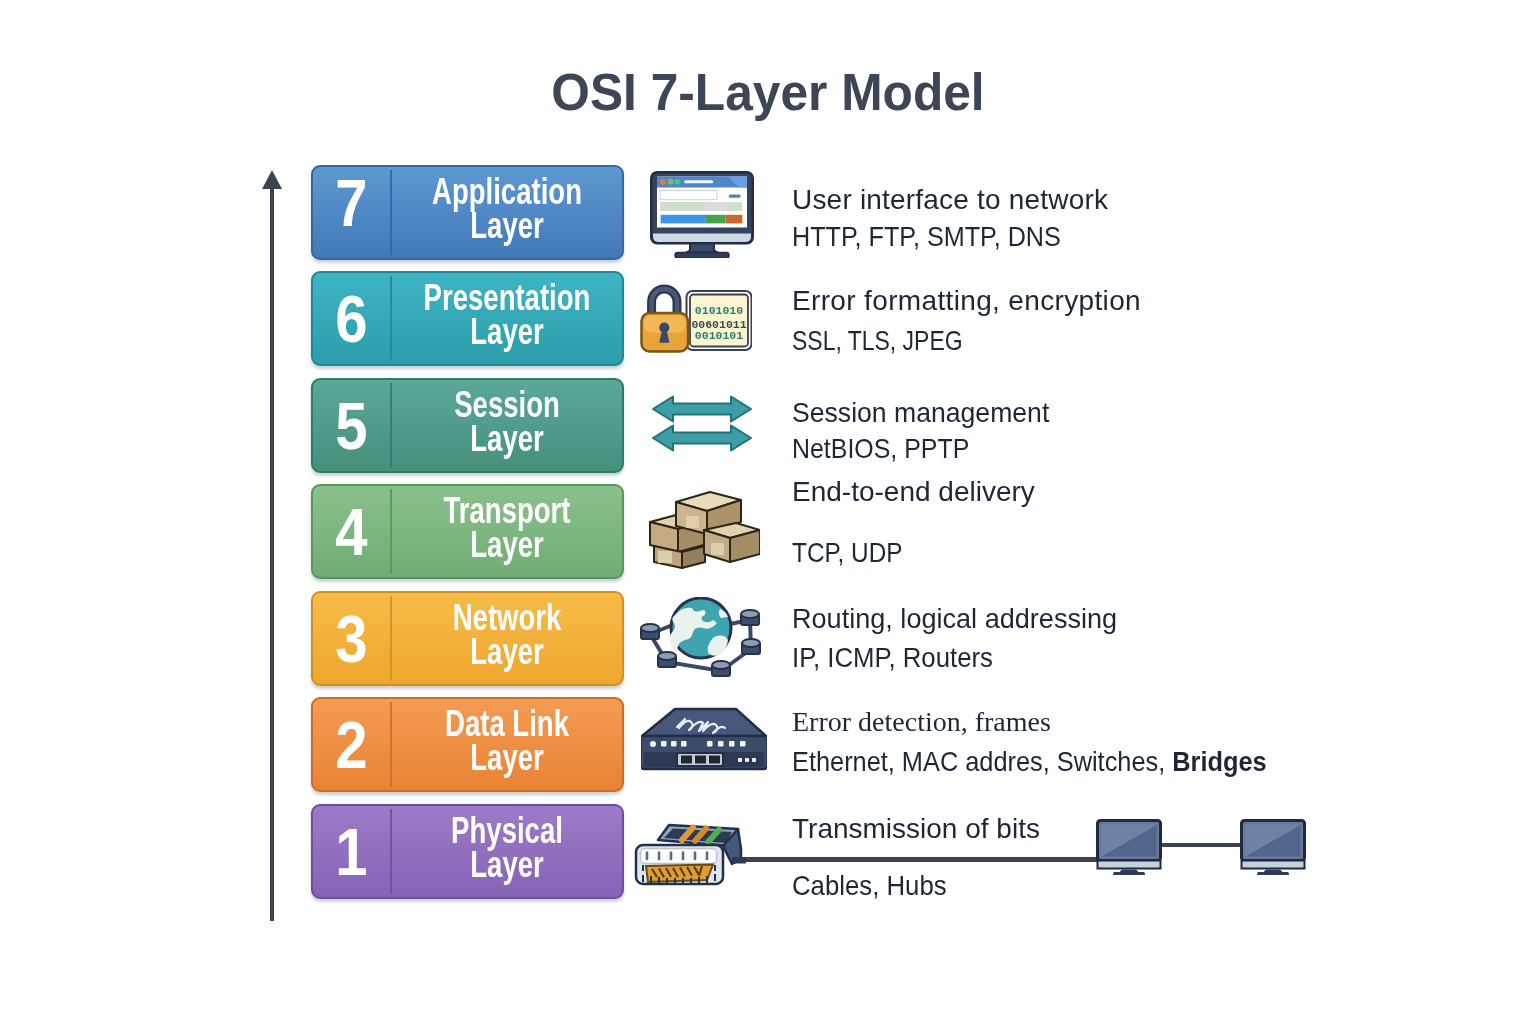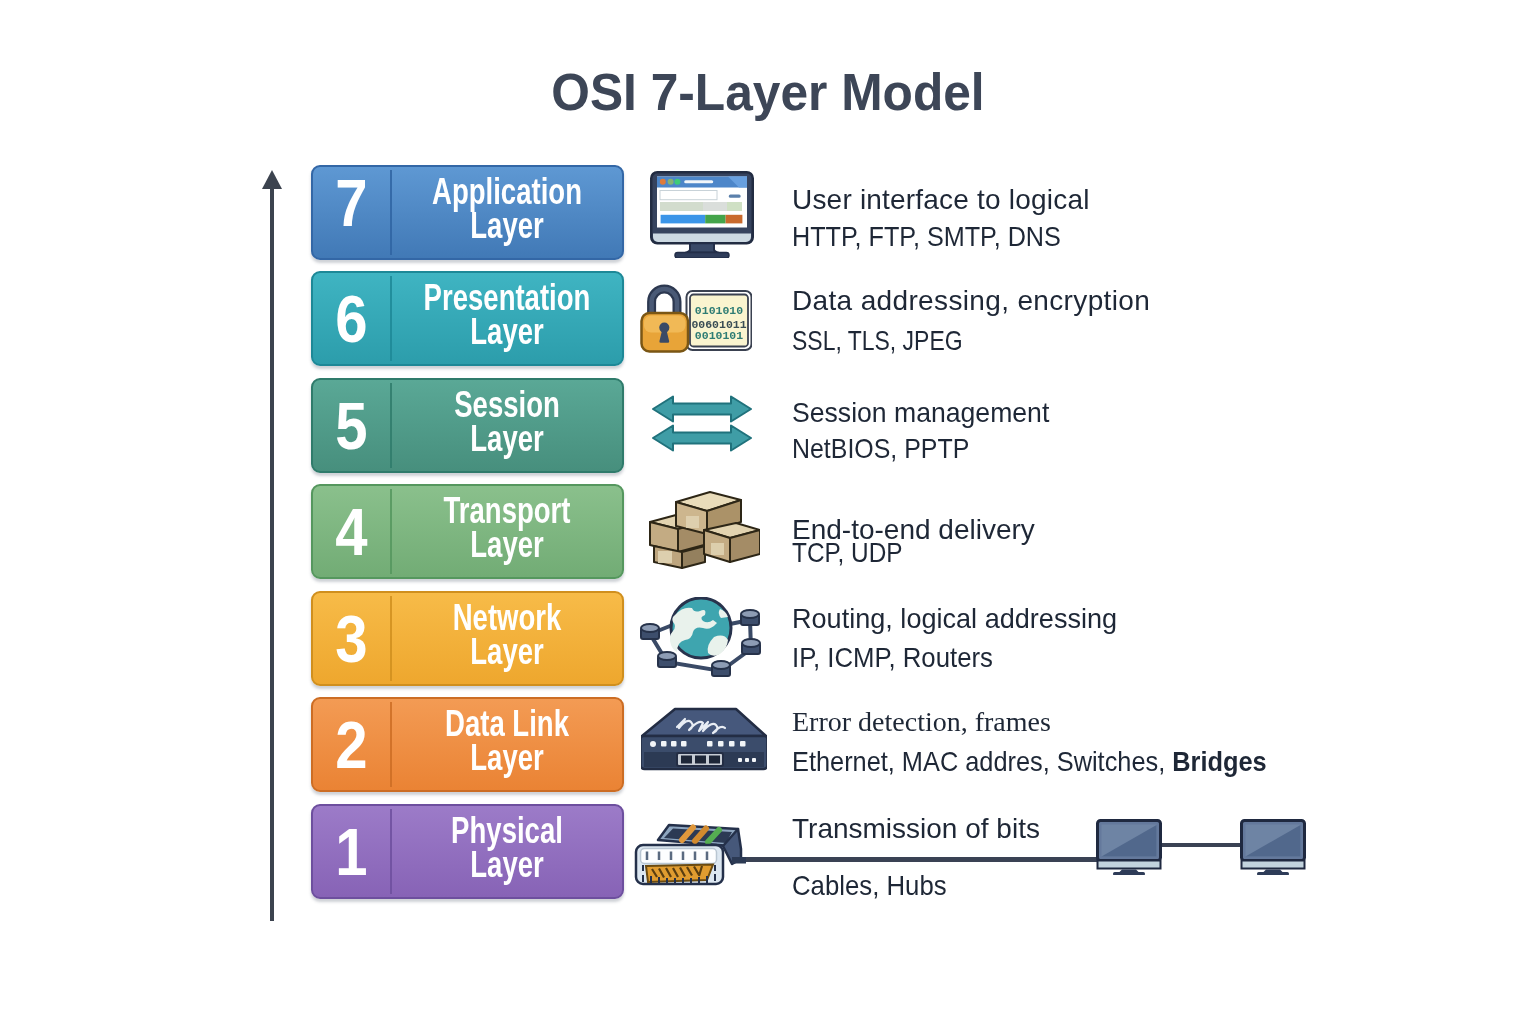--- a/index.html
+++ b/index.html
@@ -58,27 +58,27 @@
   <div class="num">2</div>
     <div class="divider" style="background:#cc6d24;"></div>
   <div class="lbl">Data Link<br>Layer</div>
 </div>
 <div class="abs layerbox" style="top:804px;background:linear-gradient(#9c7bc8,#8763b6);border:2px solid #6d4f9e;">
   <div class="num">1</div>
     <div class="divider" style="background:#6d4f9e;"></div>
   <div class="lbl">Physical<br>Layer</div>
 </div>
 
-<div class="abs dline" style="top:184px;letter-spacing:0.2px;">User interface to logical</div>
+<div class="abs dline" style="top:184px;letter-spacing:0.2px;">User interface to network</div>
 <div class="abs dline" style="top:221px;transform:scaleX(0.90);">HTTP, FTP, SMTP, DNS</div>
-<div class="abs dline" style="top:285px;letter-spacing:0.35px;">Data addressing, encryption</div>
+<div class="abs dline" style="top:285px;letter-spacing:0.35px;">Error formatting, encryption</div>
 <div class="abs dline" style="top:325px;transform:scaleX(0.82);">SSL, TLS, JPEG</div>
 <div class="abs dline" style="top:397px;transform:scaleX(0.95);">Session management</div>
 <div class="abs dline" style="top:433px;transform:scaleX(0.89);">NetBIOS, PPTP</div>
-<div class="abs dline" style="top:514px;">End-to-end delivery</div>
+<div class="abs dline" style="top:476px;">End-to-end delivery</div>
 <div class="abs dline" style="top:537px;transform:scaleX(0.87);">TCP, UDP</div>
 <div class="abs dline" style="top:603px;transform:scaleX(0.967);">Routing, logical addressing</div>
 <div class="abs dline" style="top:642px;transform:scaleX(0.92);">IP, ICMP, Routers</div>
 <div class="abs dline" style="top:706px;font-family:Liberation Serif, serif;">Error detection, frames</div>
 <div class="abs dline" style="top:746px;transform:scaleX(0.905);">Ethernet, MAC addres, Switches, <b>Bridges</b></div>
 <div class="abs dline" style="top:813px;">Transmission of bits</div>
 <div class="abs dline" style="top:870px;transform:scaleX(0.92);">Cables, Hubs</div>
 
 <div class="abs cable" style="left:741px;top:857px;width:358px;height:5px;"></div>
 <div class="abs cable" style="left:1160px;top:843px;width:83px;height:4px;"></div>

